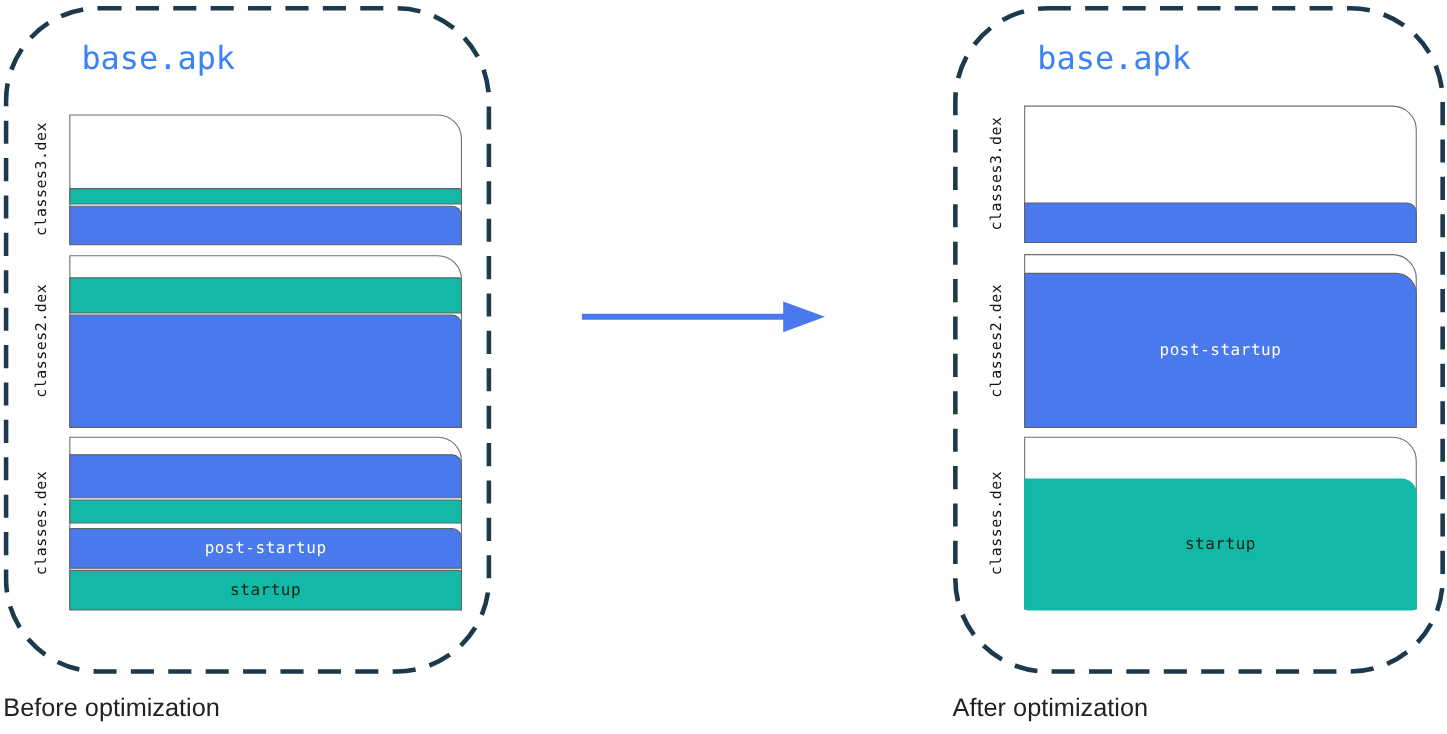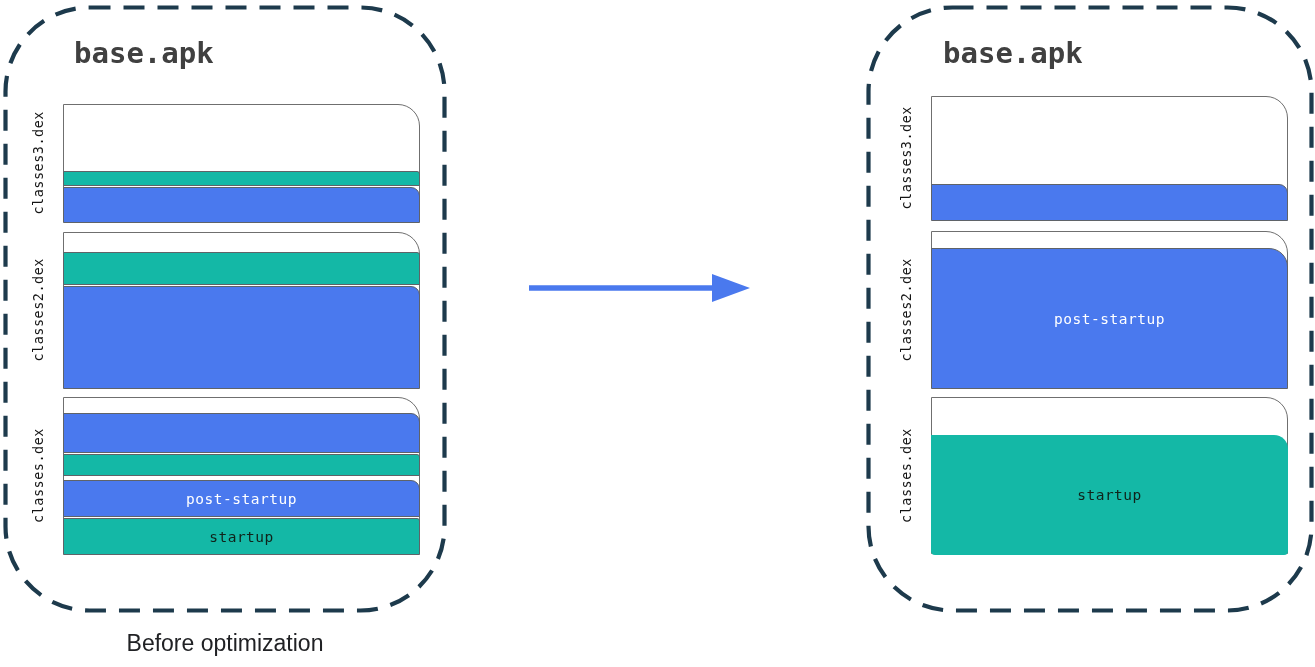--- a/index.html
+++ b/index.html
@@ -3,21 +3,21 @@
 <meta charset="utf-8">
 <style>
   html,body{margin:0;padding:0;background:#ffffff;}
   .stage{
     position:relative;width:1315px;height:667px;background:#ffffff;overflow:hidden;
     font-family:"Liberation Sans",sans-serif;
   }
   .dash-svg{position:absolute;pointer-events:none;}
   .apk-title{
     position:absolute;font-family:"DejaVu Sans Mono",monospace;
-    font-size:29px;color:#404040;letter-spacing:0px;white-space:nowrap;font-weight:bold;
+    font-size:29px;color:#3b82f6;letter-spacing:0px;white-space:nowrap;
   }
   .file{
     position:absolute;width:357px;background:#ffffff;
     border:1.4px solid #6f6f6f;border-top-right-radius:22px;
     box-sizing:border-box;
   }
   .band{
     position:absolute;left:-1px;right:-1px;
     border:1px solid #5f6368;box-sizing:border-box;
     display:flex;align-items:center;justify-content:center;
@@ -36,21 +36,21 @@
   .band.green .band-label{color:#10231a;}
   .vlabel-wrap{
     position:absolute;width:24px;display:flex;align-items:center;justify-content:center;
   }
   .vlabel{
     writing-mode:vertical-rl;transform:rotate(180deg);
     font-family:"DejaVu Sans Mono",monospace;font-size:13.5px;color:#141414;
     letter-spacing:0.5px;white-space:nowrap;
   }
   .caption{
-    position:absolute;top:630px;text-align:center;
+    position:absolute;top:630px;
     font-size:23px;color:#202124;
   }
 </style>
 </head>
 <body>
 
 <div class="stage">
 
   <svg class="dash-svg" style="left:3px;top:5px;" width="444" height="608" viewBox="0 0 444 608">
     <rect x="2.5" y="2.5" width="439" height="603" rx="84" ry="84" fill="none" stroke="#1d3a4c" stroke-width="4.2" stroke-dasharray="21 13"></rect>
@@ -119,14 +119,15 @@
 
   <div class="vlabel-wrap" style="left:894px;top:397px;height:157px;">
     <span class="vlabel">classes.dex</span>
   </div>
   <div class="file" style="left:931px;top:397px;height:157px;">
     <div class="band green borderless" style="top:37px;height:120px;">
       <span class="band-label">startup</span>
     </div>
   </div>
 
+  <div class="caption" style="left:866px;width:448px;">After optimization</div>
 
 </div>
 
 </body></html>

